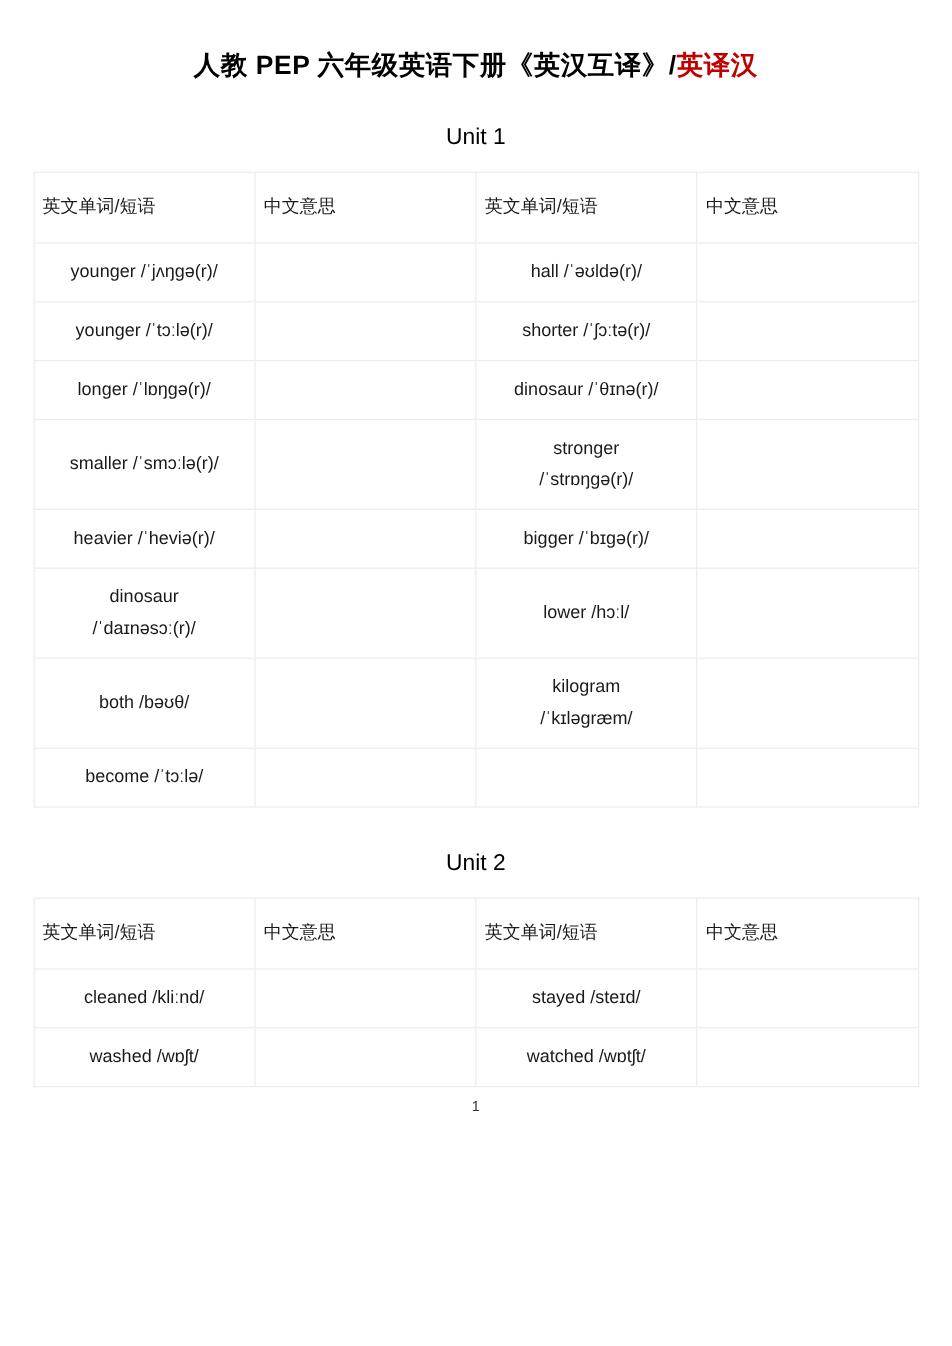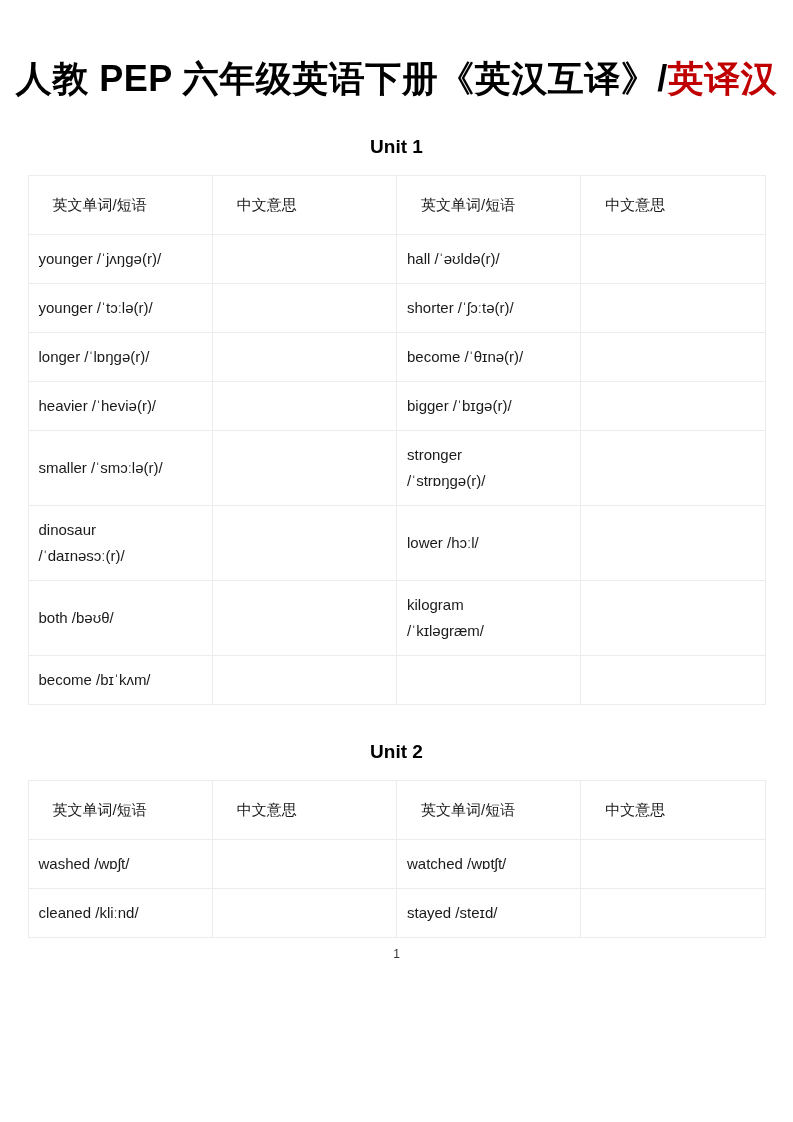--- a/index.html
+++ b/index.html
@@ -12,65 +12,66 @@
     height: 1122px;
     margin: 0 auto;
     background: #ffffff;
     position: relative;
     overflow: hidden;
     font-family: "Liberation Sans", "DejaVu Sans", sans-serif;
     color: #1a1a1a;
     box-sizing: border-box;
   }
   .doc-title {
-    margin: 15px;
+    margin: 0;
     padding-top: 42px;
     text-align: center;
-    font-size: 36px;
+    font-size: 22px;
     line-height: 1.2;
     font-weight: bold;
     color: #000000;
     letter-spacing: 0.5px;
     white-space: nowrap;
   }
   .doc-title .t-red {
     color: var(--accent, #c00000);
   }
   .unit-heading {
     margin: 36px 0 0 0;
     text-align: center;
     font-size: 19px;
     line-height: 1.2;
-    font-weight: bold;
+    font-weight: normal;
     color: #000000;
   }
   table.vocab {
     width: 738px;
     margin: 16px auto 0 auto;
     border-collapse: collapse;
     table-layout: fixed;
   }
   table.vocab th,
   table.vocab td {
     border: 1px solid #ececec;
     font-weight: normal;
     text-align: left;
     vertical-align: middle;
     font-size: 15px;
     color: #1a1a1a;
     overflow: hidden;
   }
   table.vocab th {
-    padding: 16px 24px;
+    padding: 16px 7px;
     line-height: 26px;
   }
   table.vocab td {
     padding: 11px 10px;
     line-height: 26px;
     white-space: pre-line;
+    text-align: center;
   }
   .page-number {
     margin-top: 9px;
     text-align: center;
     font-size: 12px;
     color: #333333;
   }
 </style>
 </head>
 <body>
@@ -99,81 +100,81 @@
         </tr>
         <tr>
           <td>younger /ˈtɔːlə(r)/</td>
           <td></td>
           <td>shorter /ˈʃɔːtə(r)/</td>
           <td></td>
         </tr>
         <tr>
           <td>longer /ˈlɒŋgə(r)/</td>
           <td></td>
-          <td>become /ˈθɪnə(r)/</td>
-          <td></td>
-        </tr>
-        <tr>
-          <td>heavier /ˈheviə(r)/</td>
-          <td></td>
-          <td>bigger /ˈbɪgə(r)/</td>
+          <td>dinosaur /ˈθɪnə(r)/</td>
           <td></td>
         </tr>
         <tr>
           <td>smaller /ˈsmɔːlə(r)/</td>
           <td></td>
           <td>stronger
 /ˈstrɒŋgə(r)/</td>
+          <td></td>
+        </tr>
+        <tr>
+          <td>heavier /ˈheviə(r)/</td>
+          <td></td>
+          <td>bigger /ˈbɪgə(r)/</td>
           <td></td>
         </tr>
         <tr>
           <td>dinosaur
 /ˈdaɪnəsɔː(r)/</td>
           <td></td>
           <td>lower /hɔːl/</td>
           <td></td>
         </tr>
         <tr>
           <td>both /bəʊθ/</td>
           <td></td>
           <td>kilogram
 /ˈkɪləgræm/</td>
           <td></td>
         </tr>
         <tr>
-          <td>become /bɪˈkʌm/</td>
+          <td>become /ˈtɔːlə/</td>
           <td></td>
           <td></td>
           <td></td>
         </tr>
       </tbody>
   </table>
 
   <h2 class="unit-heading">Unit 2</h2>
 
   <table class="vocab">
     <thead>
       <tr>
           <th>英文单词/短语</th>
           <th>中文意思</th>
           <th>英文单词/短语</th>
           <th>中文意思</th>
         </tr>
     </thead>
     <tbody>
         <tr>
+          <td>cleaned /kliːnd/</td>
+          <td></td>
+          <td>stayed /steɪd/</td>
+          <td></td>
+        </tr>
+        <tr>
           <td>washed /wɒʃt/</td>
           <td></td>
           <td>watched /wɒtʃt/</td>
-          <td></td>
-        </tr>
-        <tr>
-          <td>cleaned /kliːnd/</td>
-          <td></td>
-          <td>stayed /steɪd/</td>
           <td></td>
         </tr>
       </tbody>
   </table>
 
   <div class="page-number">1</div>
 
 </div>
 
 </body></html>

